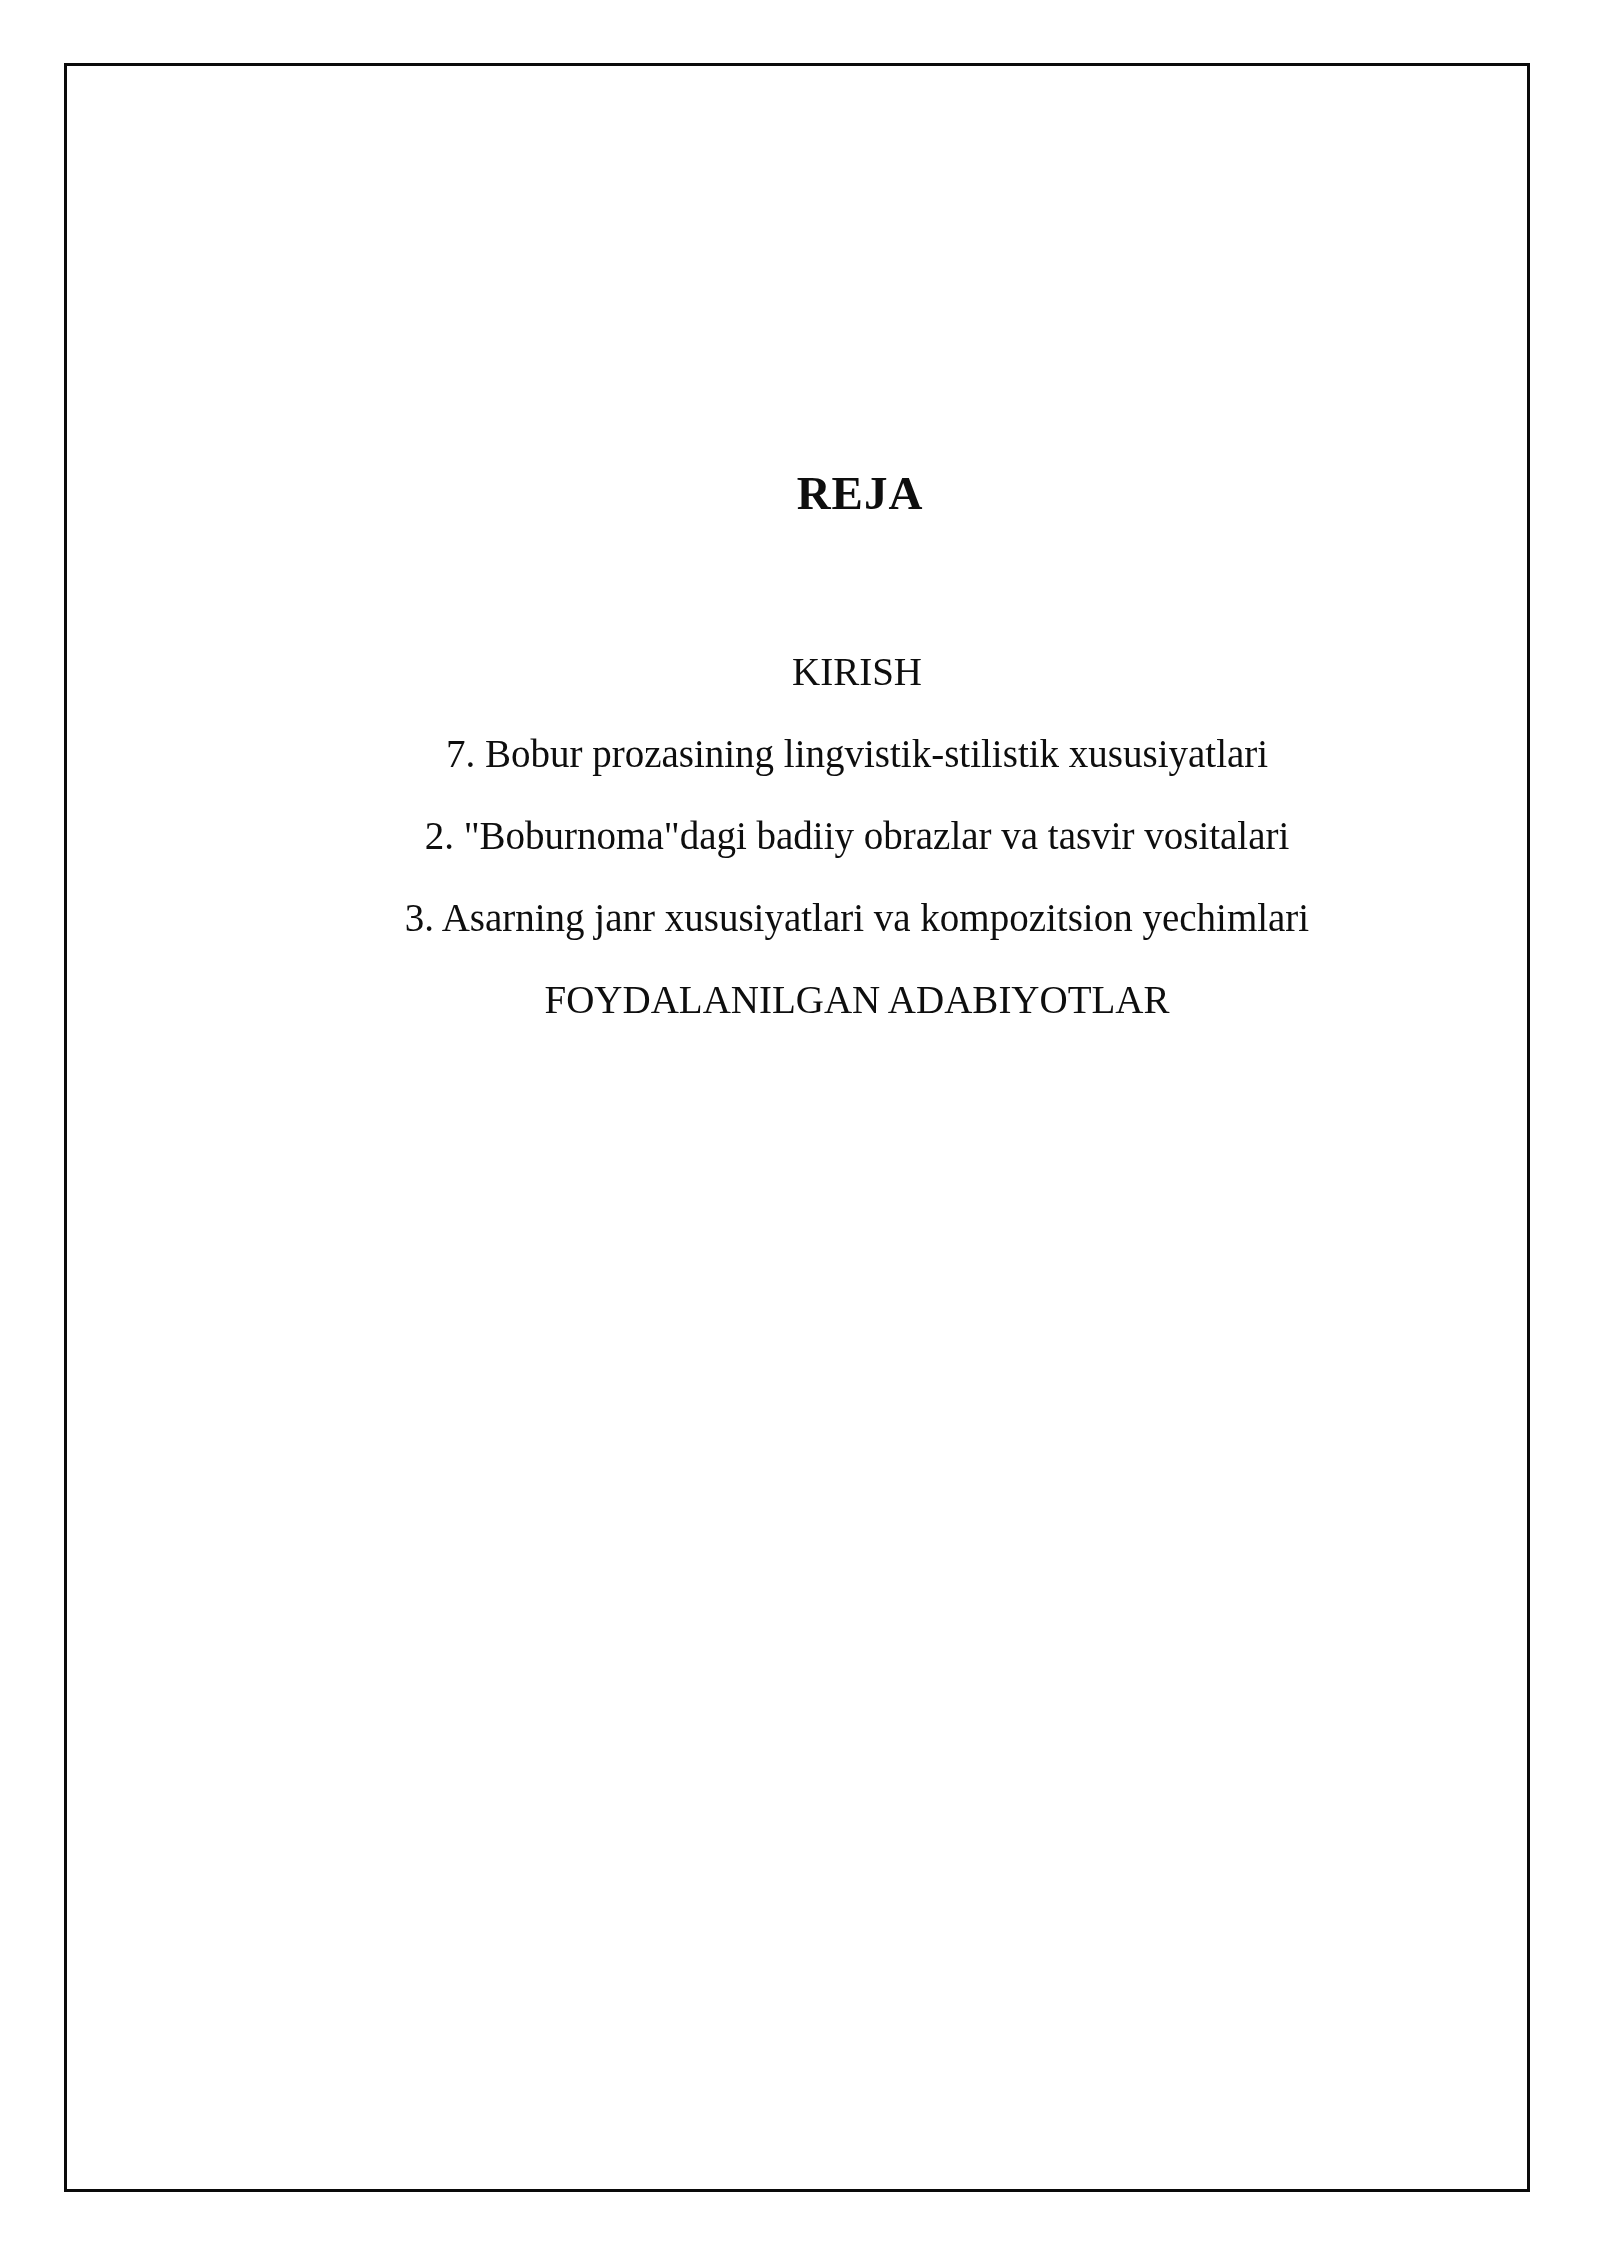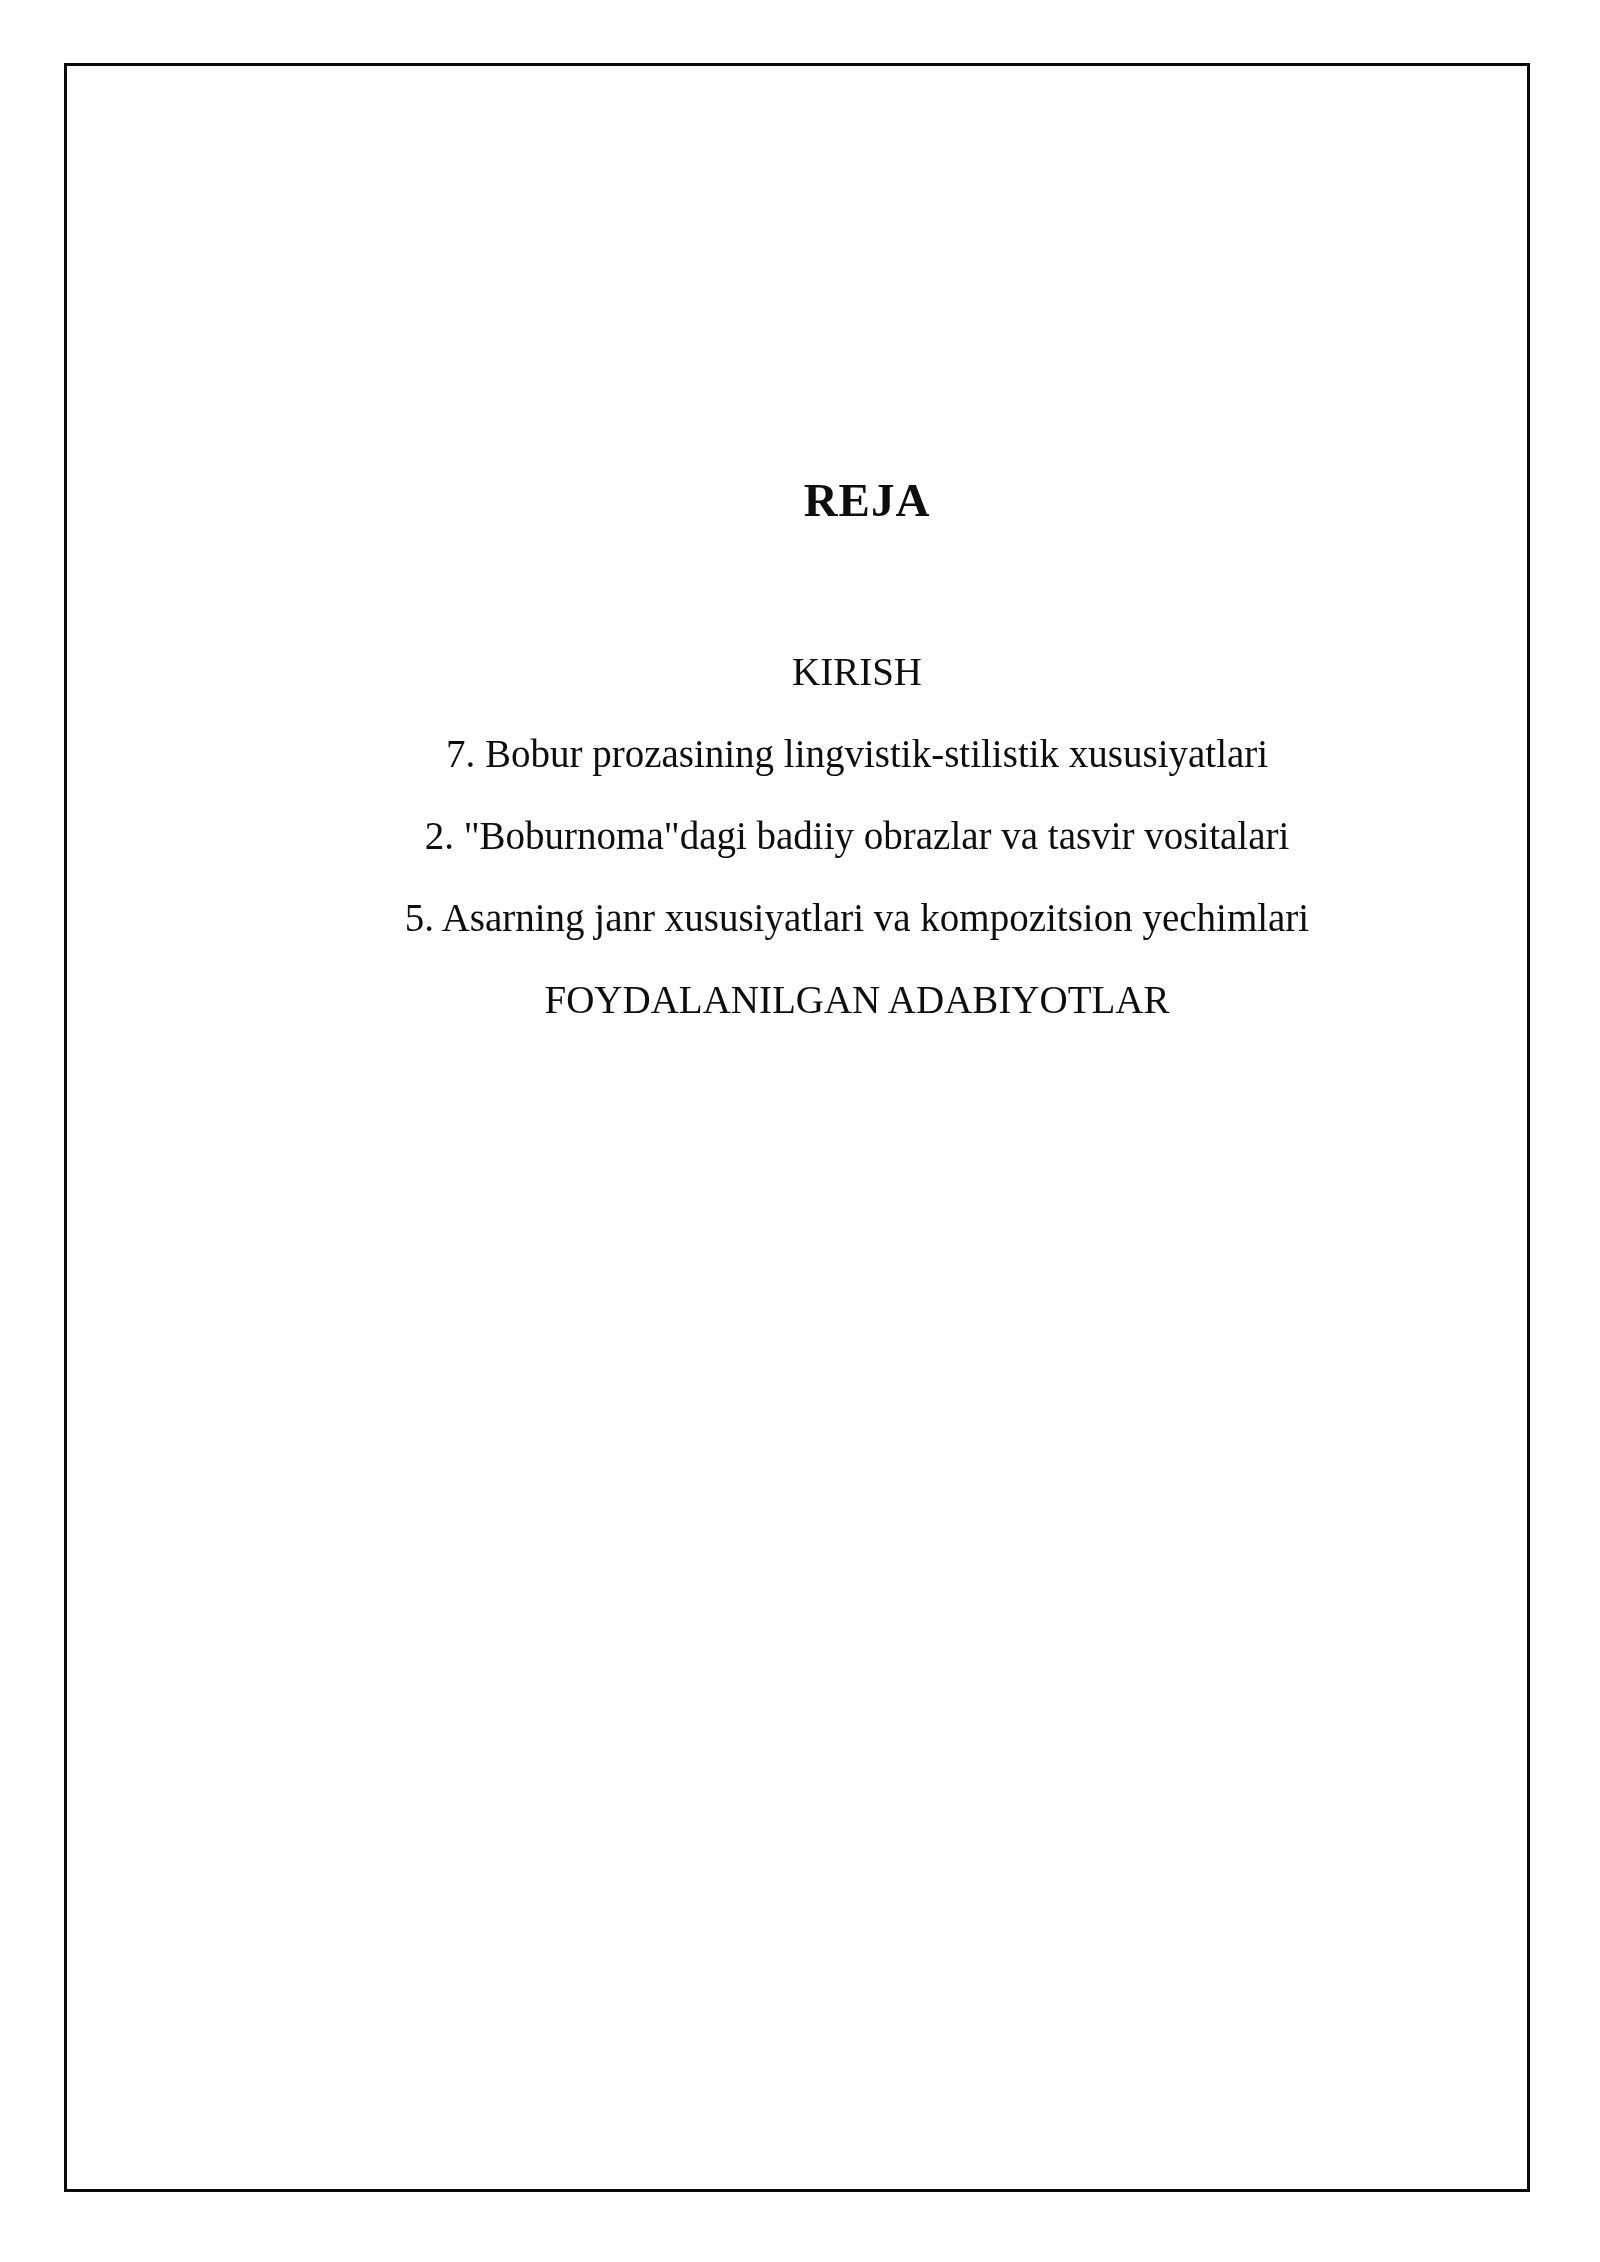--- a/index.html
+++ b/index.html
@@ -22,21 +22,21 @@
     height: 2129px;
     border: 3px solid #0a0a0a;
     box-sizing: border-box;
     background: #ffffff;
   }
   .doc-title {
     position: absolute;
     left: 228px;
     width: 1258px;
     top: 465px;
-    margin: 10px;
+    margin: 3px;
     text-align: center;
     font-size: 47px;
     line-height: 50px;
     font-weight: bold;
     letter-spacing: 1px;
     color: #0e0e0e;
   }
   .outline {
     position: absolute;
     left: 228px;
@@ -57,15 +57,15 @@
 <body>
 
 <div class="page-border"></div>
 
 <h1 class="doc-title">REJA</h1>
 
 <div class="outline">
   <p>KIRISH</p>
   <p>7. Bobur prozasining lingvistik-stilistik xususiyatlari</p>
   <p>2. "Boburnoma"dagi badiiy obrazlar va tasvir vositalari</p>
-  <p>5. Asarning janr xususiyatlari va kompozitsion yechimlari</p>
+  <p>3. Asarning janr xususiyatlari va kompozitsion yechimlari</p>
   <p>FOYDALANILGAN ADABIYOTLAR</p>
 </div>
 
 </body></html>

